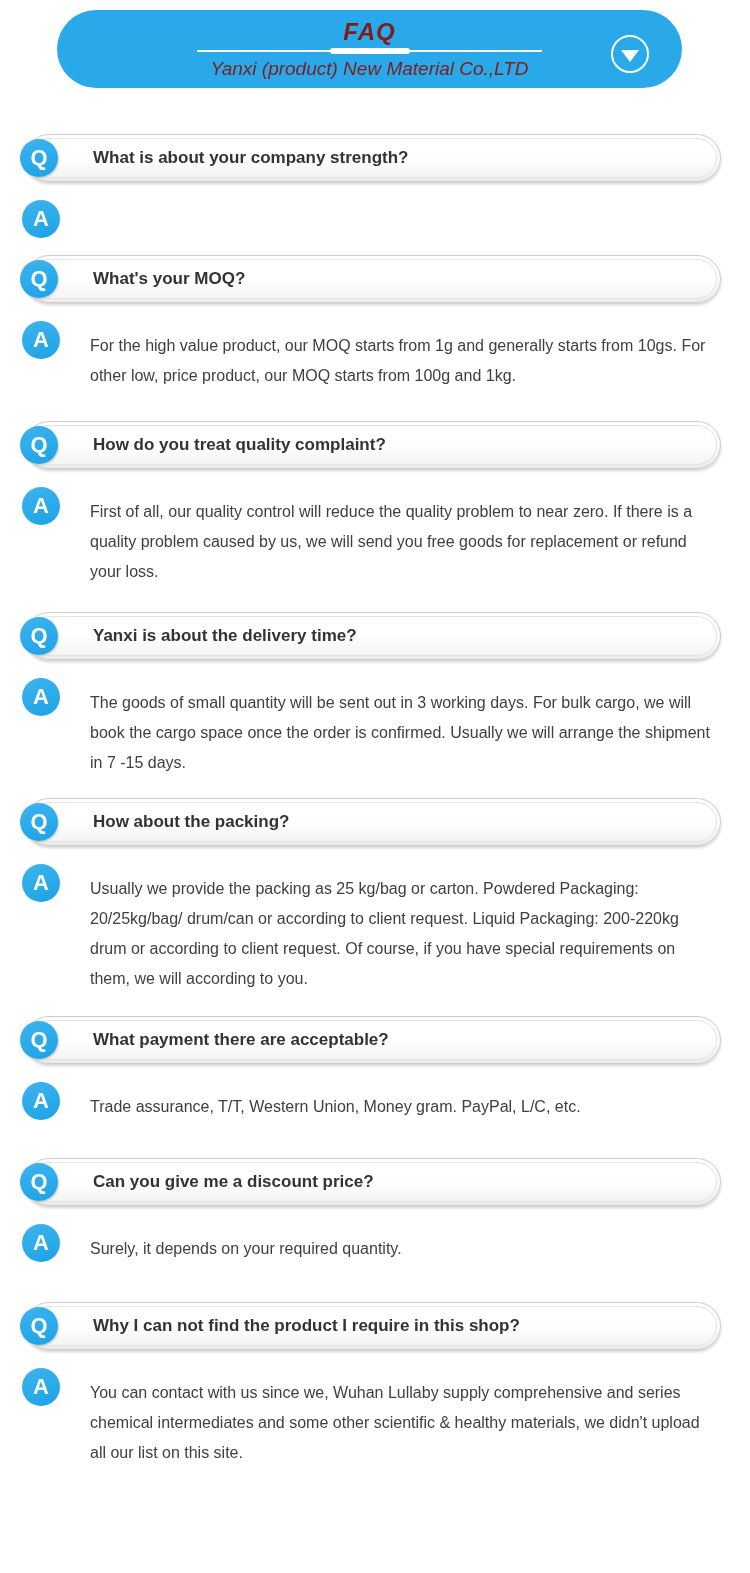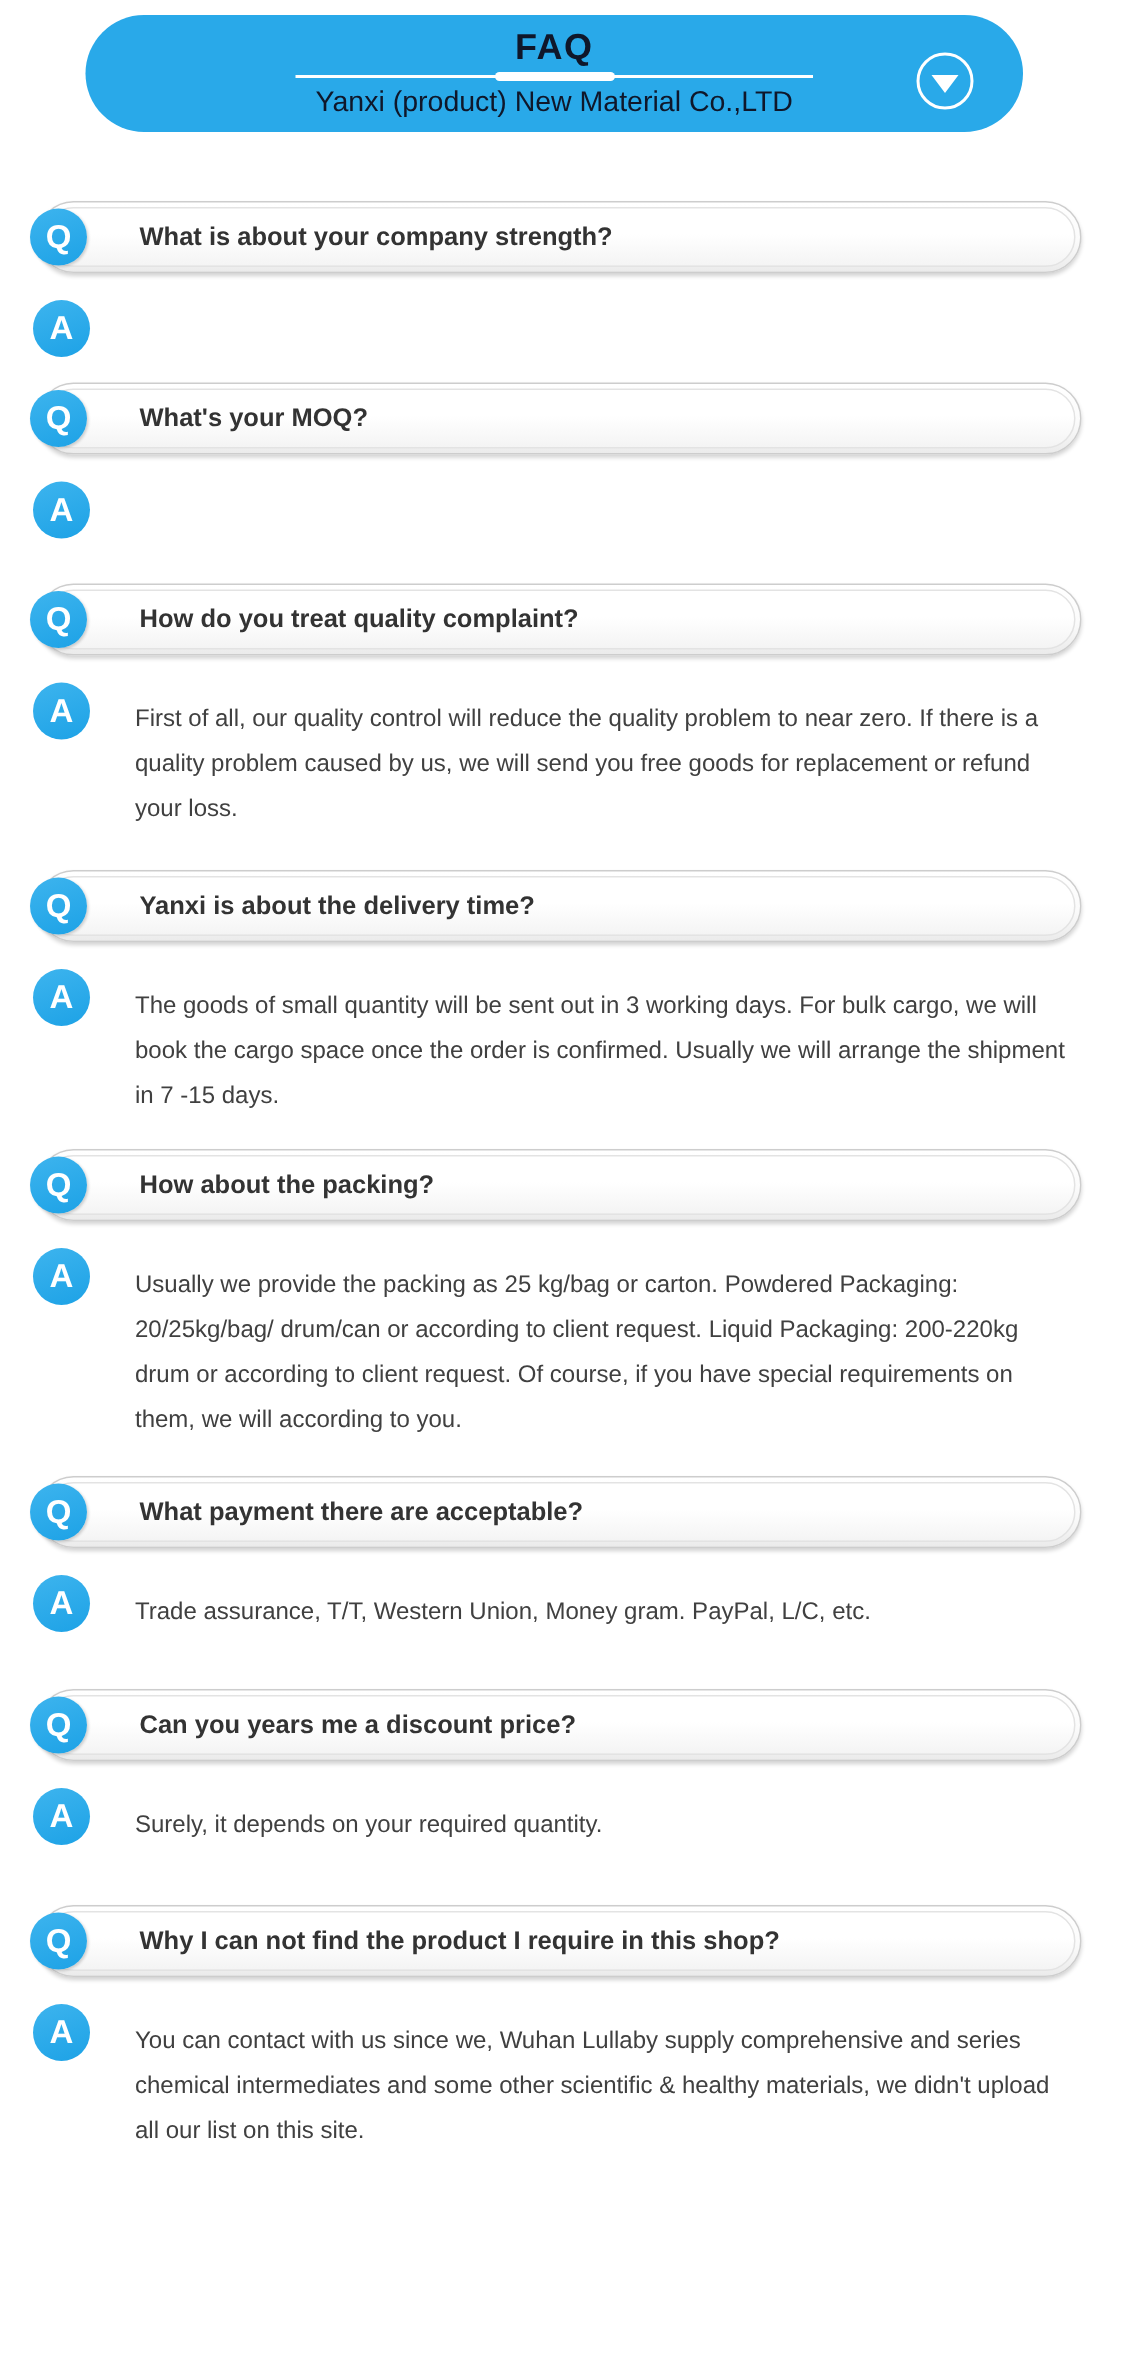--- a/index.html
+++ b/index.html
@@ -11,21 +11,21 @@
   }
   .page { width:750px; padding-bottom:43px; }
 
   
   .header-pill {
     position:relative;
     width:625px; height:78px;
     margin:10px 68px 0 57px;
     background:#29a9e9;
     border-radius:39px;
-    text-align:center; color:#0f172a;
+    text-align:center; color:#7f1d1d;font-style:italic;
   }
   .header-title {
     padding-top:9px;
     font-size:24px; font-weight:bold; letter-spacing:1px;
     line-height:26px;
   }
   .divider {
     position:relative;
     width:345px; height:2px; background:#fff;
     margin:5px auto 6px auto;
@@ -138,20 +138,21 @@
         <span class="q-text">What's your MOQ?</span>
       </div>
       <div class="badge q-badge">
         <span class="badge-letter">Q</span>
       </div>
     </div>
     <div class="a-row">
       <div class="badge a-badge">
         <span class="badge-letter">A</span>
       </div>
+      <div class="a-text">For the high value product, our MOQ starts from 1g and generally starts from 10gs. For other low, price product, our MOQ starts from 100g and 1kg.</div>
     </div>
   </div>
 
   <div class="faq-item">
     <div class="q-row">
       <div class="q-bar">
         <span class="q-text">How do you treat quality complaint?</span>
       </div>
       <div class="badge q-badge">
         <span class="badge-letter">Q</span>
@@ -212,21 +213,21 @@
       <div class="badge a-badge">
         <span class="badge-letter">A</span>
       </div>
       <div class="a-text">Trade assurance, T/T, Western Union, Money gram. PayPal, L/C, etc.</div>
     </div>
   </div>
 
   <div class="faq-item">
     <div class="q-row">
       <div class="q-bar">
-        <span class="q-text">Can you years me a discount price?</span>
+        <span class="q-text">Can you give me a discount price?</span>
       </div>
       <div class="badge q-badge">
         <span class="badge-letter">Q</span>
       </div>
     </div>
     <div class="a-row">
       <div class="badge a-badge">
         <span class="badge-letter">A</span>
       </div>
       <div class="a-text">Surely, it depends on your required quantity.</div>

